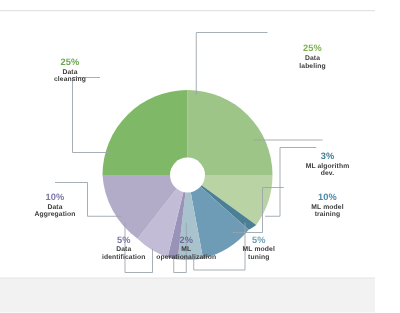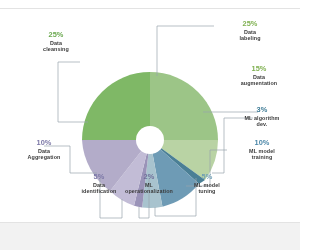--- a/index.html
+++ b/index.html
@@ -16,21 +16,21 @@
   .rule-bottom{position:absolute;left:0;top:222px;width:300px;height:1px;background:#e3e3e3;}
 
   .footer{
     position:absolute;left:0;top:223px;width:300px;height:27px;
     background:#f2f2f2;
   }
 
   
   #chart{position:absolute;left:0;top:0;width:300px;height:250px;}
 
-  .lbl{position:absolute;text-align:center;line-height:1.18;}
+  .lbl{position:absolute;text-align:center;line-height:1.18;margin-top:15px;}
   .pct{font-size:7.4px;font-weight:bold;display:block;letter-spacing:.1px;}
   .nm{font-size:5.4px;font-weight:bold;color:#3b3b3b;display:block;letter-spacing:.1px;}
 </style>
 </head>
 <body>
 
 <div id="stage">
 
   <div class="rule-top"></div>
 
@@ -74,25 +74,20 @@
       <path d="M88 122 L58 122 L58 62 L80 62"></path>
     </g>
   </svg>
 
   <div class="lbl" style="left:214px;top:20px;width:72px;">
     <span class="pct" style="color:#7fb050;">25%</span>
     <span class="nm">Data</span>
     <span class="nm">labeling</span>
   </div>
 
-  <div class="lbl" style="left:220px;top:65px;width:78px;">
-    <span class="pct" style="color:#7fb050;">15%</span>
-    <span class="nm">Data</span>
-    <span class="nm">augmentation</span>
-  </div>
 
   <div class="lbl" style="left:226px;top:106px;width:72px;">
     <span class="pct" style="color:#3f7c96;">3%</span>
     <span class="nm">ML algorithm</span>
     <span class="nm">dev.</span>
   </div>
 
   <div class="lbl" style="left:226px;top:139px;width:72px;">
     <span class="pct" style="color:#4b87a8;">10%</span>
     <span class="nm">ML model</span>

